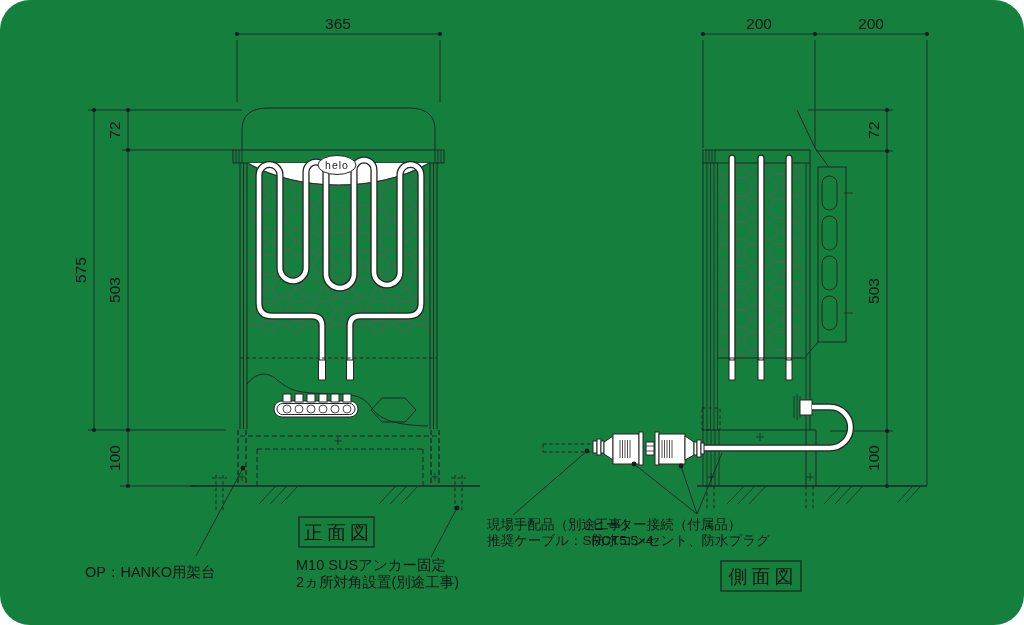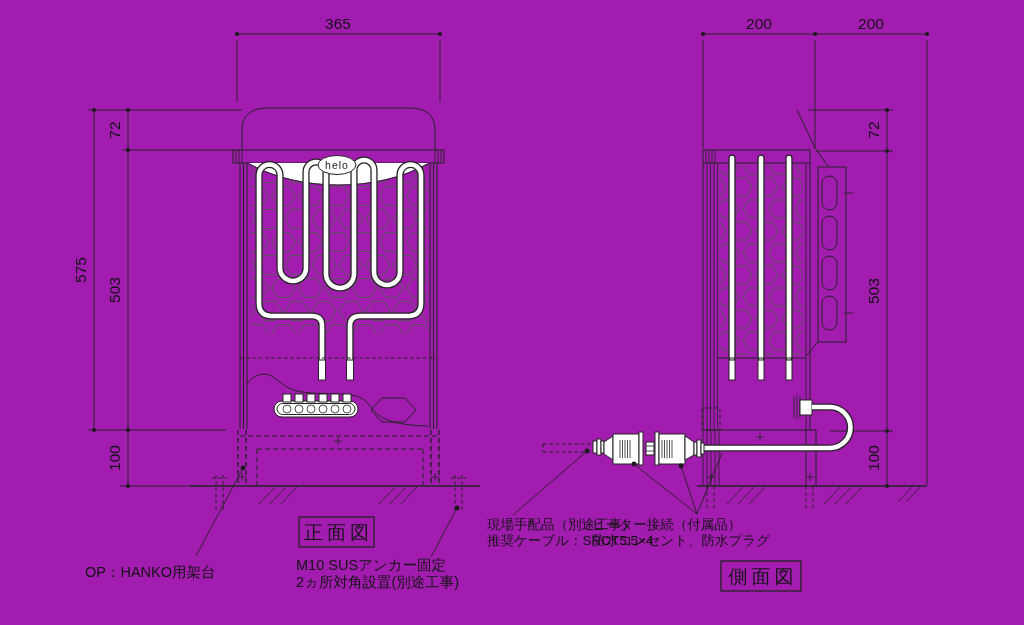--- a/index.html
+++ b/index.html
@@ -1,16 +1,16 @@
 <!DOCTYPE html>
 <html><head>
 <meta charset="utf-8">
 <style>
   html,body{margin:0;padding:0;background:#ffffff;}
-  .canvas{position:relative;width:1024px;height:625px;background:#a21caf;overflow:hidden;}
+  .canvas{position:relative;width:1024px;height:625px;background:#15803d;overflow:hidden;border-radius:30px;}
   svg{font-family:"Liberation Sans","DejaVu Sans",sans-serif;}
   .ln{stroke:#242424;stroke-width:1;fill:none;}
   .thk{stroke-width:1.3;}
   .thin{stroke-width:0.8;}
   .dash{stroke-dasharray:5 3;}
   .dash2{stroke-dasharray:3.5 2.8;}
   .dim{stroke:#242424;stroke-width:0.9;fill:none;}
   .dimtxt{font-size:15.5px;fill:#141414;}
   .anntxt{font-size:13.5px;fill:#141414;}
   .anntxt2{font-size:14.5px;fill:#141414;}

